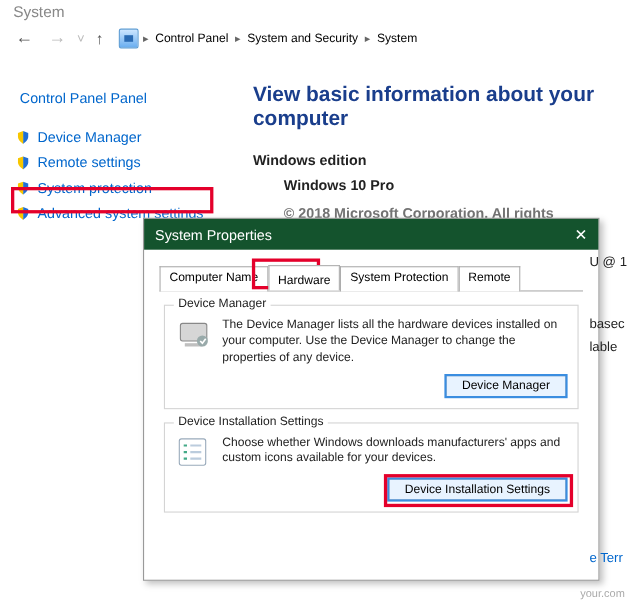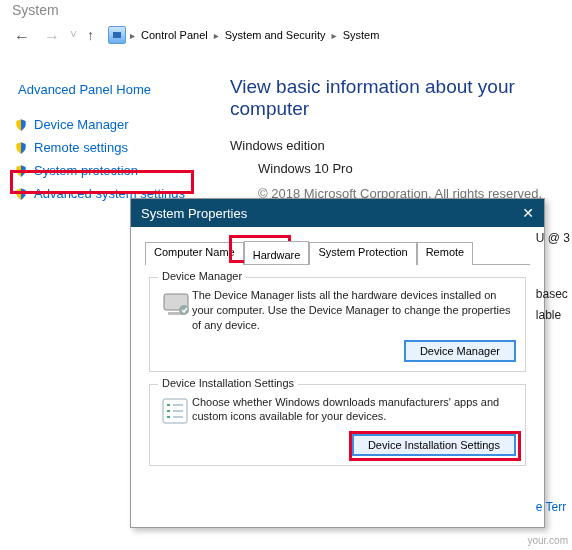--- a/index.html
+++ b/index.html
@@ -19,40 +19,40 @@
 
   .main-wrap { display: flex; margin-top: 10px; }
   .left-pane { width: 220px; padding: 10px 14px; }
   .cp-home { color: #0066cc; font-size: 13px; margin: 12px 0 20px 4px; }
   .side-item { display:flex; align-items:center; gap:6px; margin: 8px 0; }
   .shield-icon { width:14px; height:14px; display:inline-block; }
   .shield-icon svg { width:14px; height:14px; }
   .side-link { color:#0066cc; font-size:13px; }
   .red-box-1 { border: 3px solid #e4002b; position:absolute; left:10px; top:170px; width:184px; height:24px; pointer-events:none; }
 
-  .right-pane { flex:1; padding: 10px 10px; }
+  .right-pane { flex:1; padding: 10px 10px; font-weight: bold; }
   .big-head { color:#1a3e8c; font-size: 19px; margin: 6px 0 18px 0; }
   .section-label { color:#222; font-size: 13px; margin-bottom:6px; }
   .win-ed { margin-left: 28px; font-size: 13px; color:#222; margin-top:8px; }
   .copyright { margin-left: 28px; font-size: 13px; color:#737373; margin-top:10px; }
 
   
   .dlg { position:absolute; left:130px; top:198px; width:415px; height:330px; background:#fff; border:1px solid #999; box-shadow: 3px 3px 6px rgba(0,0,0,.25); }
-  .dlg-title { background:#0c4a6e; color:#fff; padding:6px 10px; font-size:13px; display:flex; justify-content:space-between; align-items:center; }
+  .dlg-title { background:#14532d; color:#fff; padding:6px 10px; font-size:13px; display:flex; justify-content:space-between; align-items:center; }
   .dlg-close { color:#fff; font-size:14px; }
   .dlg-body { padding: 10px 10px; }
   .tabs { display:flex; margin: 4px 4px 0 4px; position:relative; }
   .tab { border:1px solid #adadad; border-bottom:none; background:#fff; padding:3px 8px; font-size:11px; margin-right:0px; position:relative; top:1px; }
   .tab.active { background:#fff; z-index:2; padding-top:7px; top:0; }
   .tab-sep { height:1px; background:#adadad; margin:0 4px; }
   .red-box-tab { border:3px solid #e4002b; position:absolute; pointer-events:none; }
 
   .group { border:1px solid #d4d4d4; margin:12px 8px; padding:10px 10px 10px 10px; position:relative; }
   .group-title { position:absolute; top:-8px; left:8px; background:#fff; padding:0 4px; font-size:11px; color:#222; }
-  .group-row { display:flex; align-items:flex-start; }
+  .group-row { display:flex; gap:10px; align-items:flex-start; }
   .gicon { width:32px; height:32px; flex-shrink:0; display:flex; align-items:center; justify-content:center; }
   .gtext { font-size:11px; color:#222; line-height:1.35; }
   .btn-row { text-align:right; margin-top:8px; }
   .win-btn { background:#e1e1e1; border:1px solid #adadad; font-size:11px; padding:3px 14px; }
   .btn-highlighted { outline:2px solid #3a8de0; outline-offset:-1px; background:#e8f3ff; }
   .red-box-btn { border:3px solid #e4002b; position:absolute; pointer-events:none; }
 
   .bg-partial { position:absolute; right:2px; top:228px; font-size:12px; color:#222; line-height:1.8; }
   .bg-link { color:#0066cc; }
   .wm { position:absolute; right:4px; bottom:4px; font-size:10px; color:#aaa; }
@@ -74,21 +74,21 @@
     <span class="crumb">Control Panel</span>
     <span class="crumb-chev">▸</span>
     <span class="crumb">System and Security</span>
     <span class="crumb-chev">▸</span>
     <span class="crumb">System</span>
   </div>
 </div>
 
 <div class="main-wrap">
   <div class="left-pane">
-    <div class="cp-home">Advanced Panel Home</div>
+    <div class="cp-home">Control Panel Panel</div>
 
     <div class="side-item">
       <span class="shield-icon">
         <svg viewBox="0 0 24 24">
             <path fill="#1e6fd6" d="M12 2 L20 5 V11 C20 17 12 22 12 22 V2 Z"></path>
             <path fill="#f7c600" d="M12 2 L4 5 V11 C4 17 12 22 12 22 V2 Z"></path>
           </svg>
       </span>
       <span class="side-link">Device Manager</span>
     </div>
@@ -180,19 +180,19 @@
       </div>
       <div class="btn-row">
         <button class="win-btn btn-highlighted">Device Installation Settings</button>
       </div>
       <div class="red-box-btn" style="right:4px; bottom:4px; width:172px; height:30px;"></div>
     </div>
   </div>
 </div>
 
 <div class="bg-partial">
-  <div>U @ 3</div>
+  <div>U @ 1</div>
   <div style="margin-top:34px">basec</div>
   <div>lable</div>
   <div class="bg-link" style="margin-top:170px">e Terr</div>
 </div>
 
 <div class="wm">your.com</div>
 
 </body></html>

